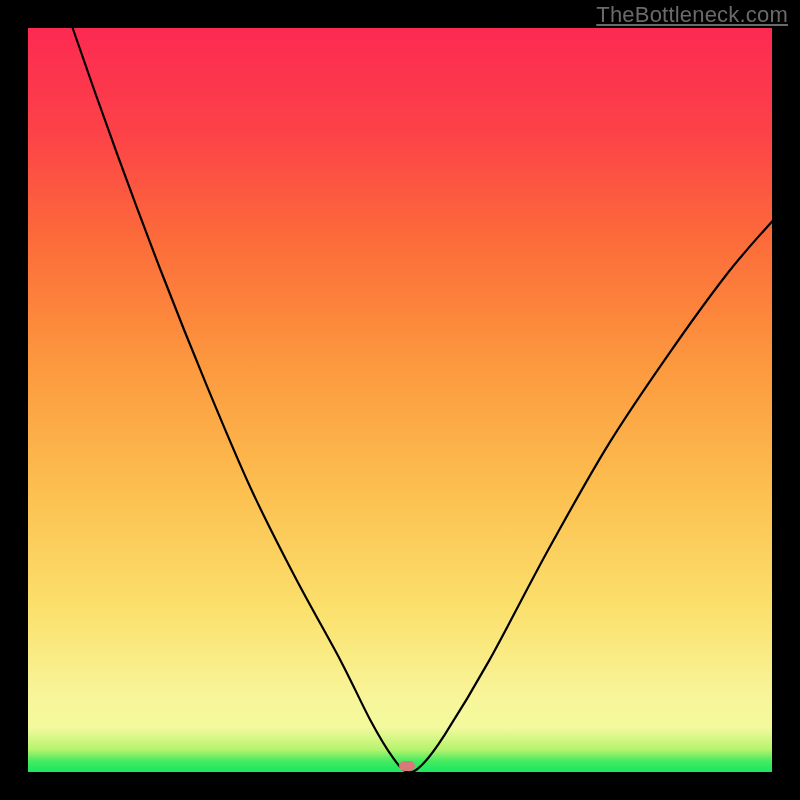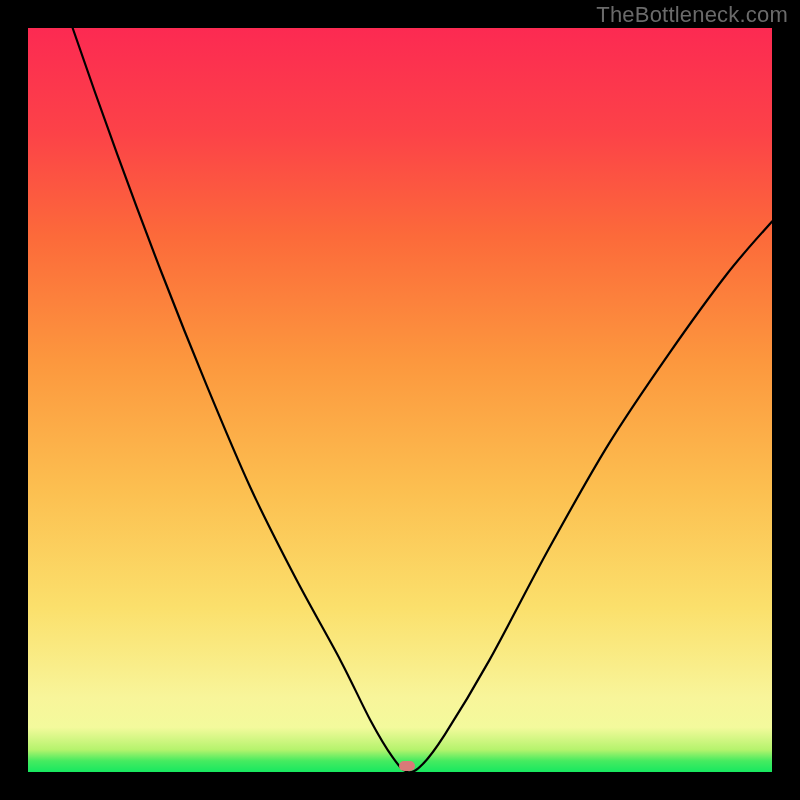--- a/index.html
+++ b/index.html
@@ -13,20 +13,21 @@
   }
   .watermark {
     position: absolute;
     top: 2px;
     right: 12px;
     color: #6a6a6a;
     font-size: 22px;
     letter-spacing: 0.2px;
     z-index: 10;
     font-weight: 400;
+    text-decoration: underline;
   }
   .plot-area {
     position: absolute;
     left: 28px;
     top: 28px;
     width: 744px;
     height: 744px;
     background: linear-gradient(
       to top,
       #17e860 0%,

